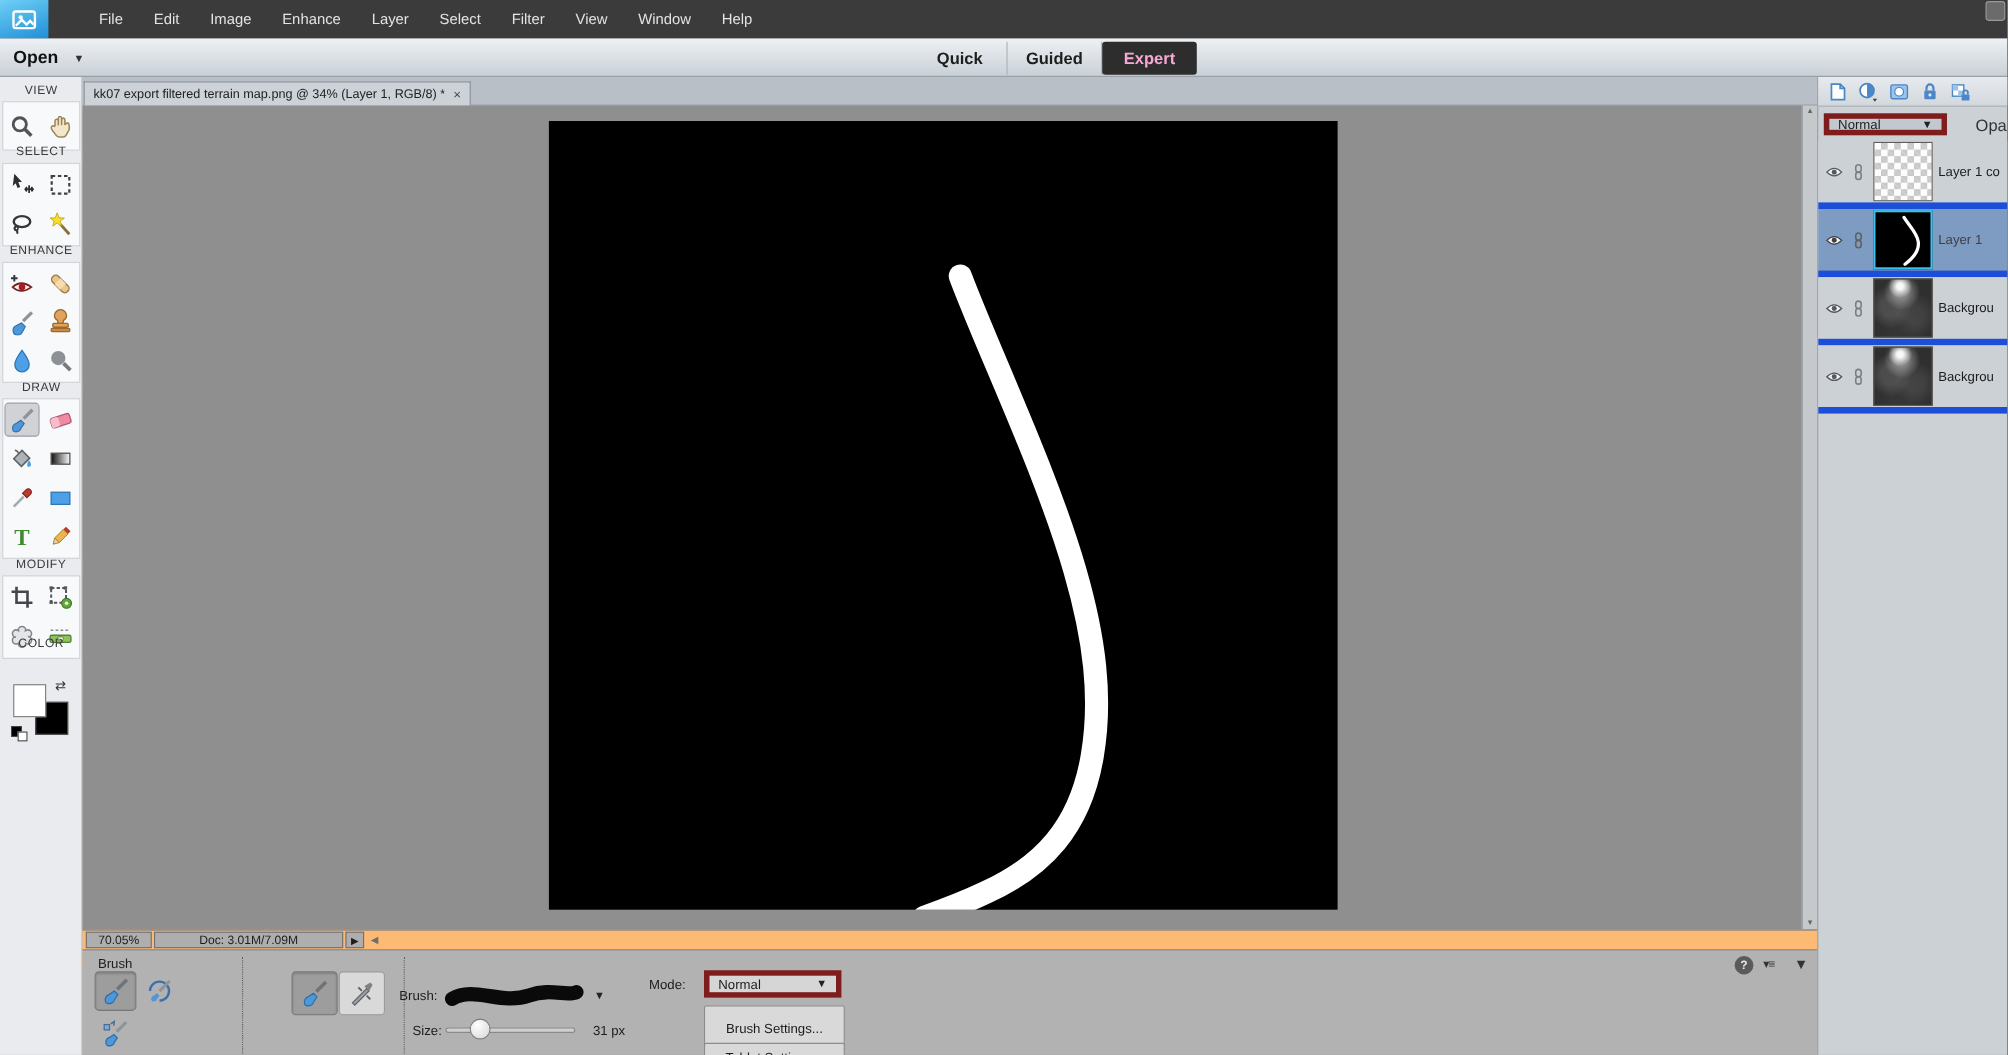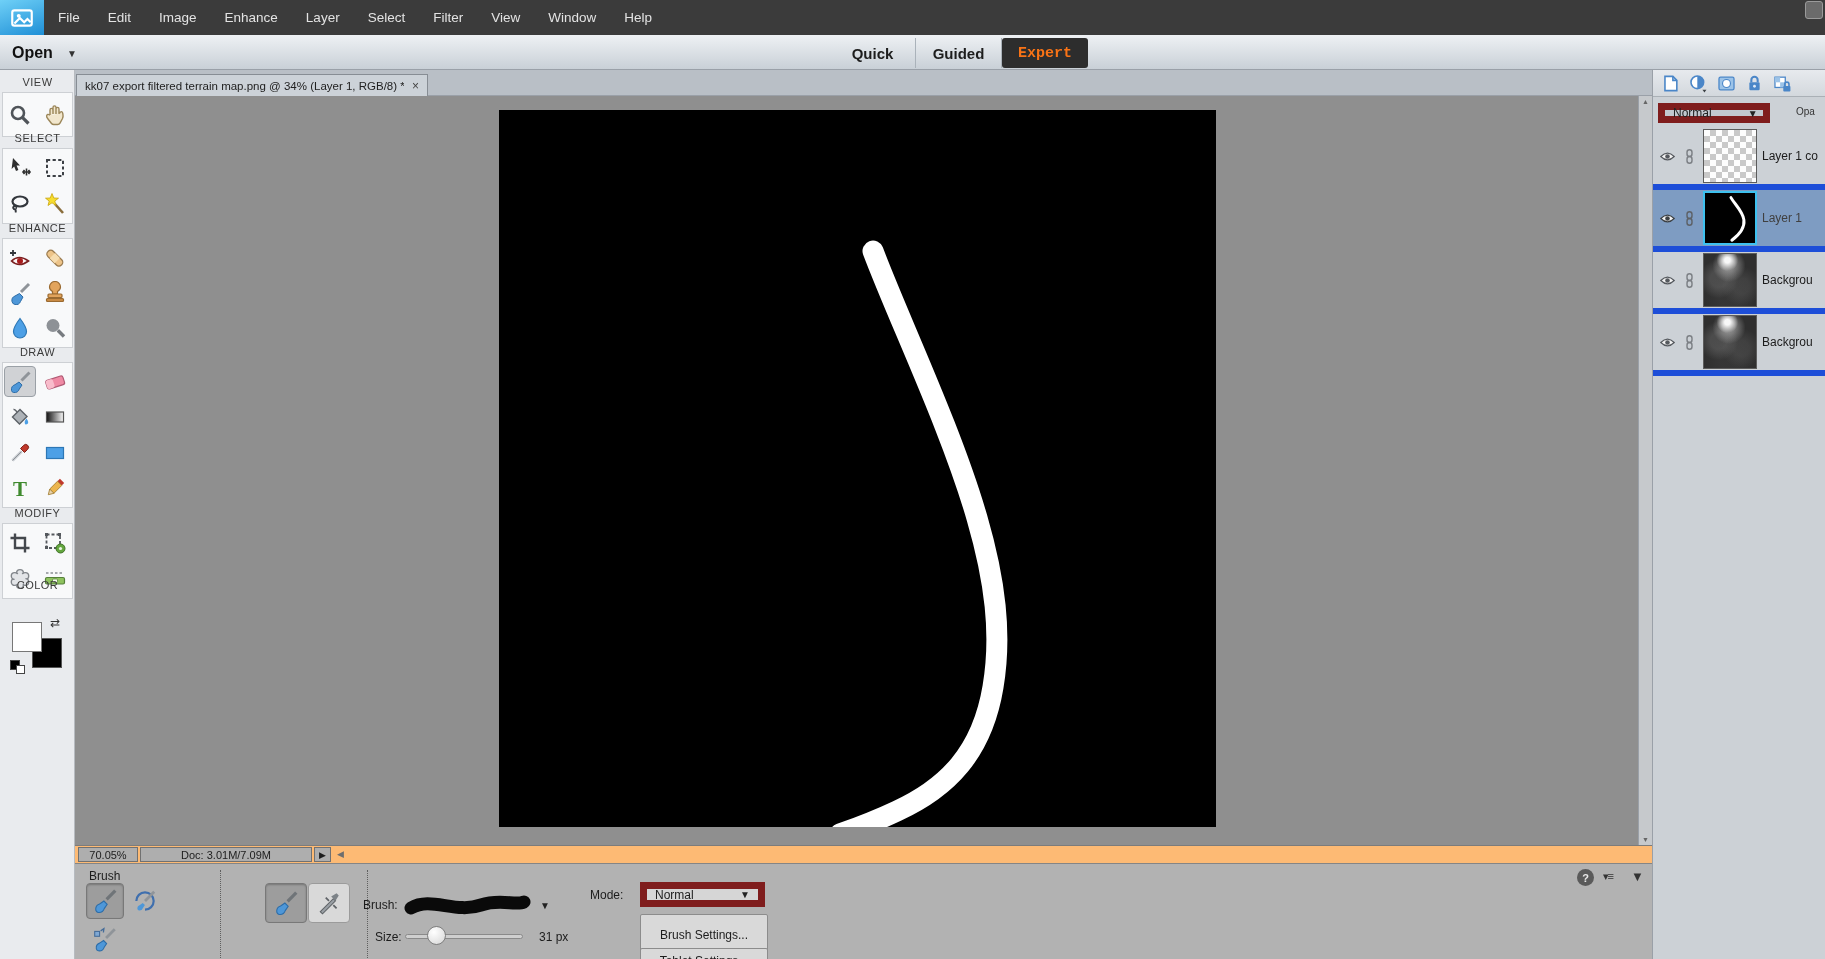--- a/index.html
+++ b/index.html
@@ -4,32 +4,32 @@
 <style>
   * { margin:0; padding:0; box-sizing:border-box; }
   html,body { background:#666; }
   body { font-family:"Liberation Sans", sans-serif; }
   .app { position:relative; width:1825px; height:959px; overflow:hidden; background:#8f8f8f; }
   .abs { position:absolute; }
 
   
   .menubar { left:0; top:0; width:1825px; height:35px; background:#3b3b3b; display:flex; align-items:center; }
   .logo { width:44px; height:35px; background:linear-gradient(160deg,#6fd0f7,#1f8fd6); display:flex; align-items:center; justify-content:center; }
-  .menu-items { display:flex; }
+  .menu-items { display:flex;padding-left:32px; }
   .menu-item { color:#e3e3e3; font-size:13.5px; padding:9px 14px; cursor:default; }
   .win-ctl { right:2px; top:1px; width:18px; height:18px; background:#6b6b6b; border:1px solid #9a9a9a; border-radius:3px; }
 
   
   .shortcutbar { left:0; top:35px; width:1825px; height:35px; background:linear-gradient(#eef1f4,#c9d0d7); border-bottom:1px solid #9aa0a8; }
   .open-btn { left:12px; top:5px; height:26px; display:flex; align-items:center; gap:14px; font-size:16px; font-weight:bold; color:#111; }
   .open-caret { font-size:10px; color:#333; }
   .mode-tabs { left:830px; top:3px; height:30px; display:flex; align-items:center; }
   .mode-tab { min-width:86px; height:30px; display:flex; align-items:center; justify-content:center; font-size:15px; font-weight:bold; color:#1d1d1d; border-right:1px solid #aab2ba; }
   .mode-tab:last-child { border-right:none; }
-  .mode-tab.active { background:#2d2d2d; color:#f97316; border-radius:3px; border-right:none;font-family:Liberation Mono, monospace; }
+  .mode-tab.active { background:#2d2d2d; color:#f9a8d4; border-radius:3px; border-right:none; }
 
   
   .tabstrip { left:75px; top:70px; width:1577px; height:26px; background:#b9bfc6; border-bottom:1px solid #9aa0a8; }
   .doctab { left:1px; top:4px; width:352px; height:22px; background:#ccd2d8; border:1px solid #878d94; border-bottom:none; display:flex; align-items:center; padding:0 8px; gap:8px; }
   .doctab-title { font-size:11.5px; color:#222; white-space:nowrap; overflow:hidden; }
   .doctab-close { font-size:12px; color:#444; cursor:pointer; }
 
   
   .toolbox { left:0; top:70px; width:75px; height:889px; background:#e9ebee; border-right:1px solid #b7bbc0; }
   .tb-header { width:75px; text-align:center; font-size:11px; color:#3a3a3a; letter-spacing:0.5px; }
@@ -67,32 +67,32 @@
   .optionsbar { left:75px; top:863px; width:1577px; height:96px; background:#b2b2b2; border-top:1px solid #858585; font-size:12px; color:#1c1c1c; }
   .opt-title { left:14px; top:5px; font-size:12px; }
   .variant-btn { width:38px; height:36px; display:flex; align-items:center; justify-content:center; border-radius:4px; }
   .variant-btn.sel { background:#9d9d9d; border:1px solid #787878; box-shadow:inset 0 1px 2px rgba(0,0,0,.25); }
   .variant-btn svg { width:26px; height:26px; }
   .dotted-sep { top:6px; height:88px; border-left:1px dotted #5f5f5f; }
   .brush-preview { left:328px; top:26px; width:128px; height:30px; }
   .dd-caret { font-size:10px; color:#222; }
   .slider-track { left:330px; top:70px; width:118px; height:5px; background:#cfcfcf; border:1px solid #8a8a8a; border-radius:3px; }
   .slider-knob { left:352px; top:62px; width:19px; height:19px; background:radial-gradient(circle at 35% 30%,#ffffff,#d5d5d5); border:1px solid #7e7e7e; border-radius:50%; }
-  .dropdown { background:#d6d6d6; border:7px solid #7f1d1d; display:flex; align-items:center; justify-content:space-between; padding:0 8px;gap:36px; }
+  .dropdown { background:#d6d6d6; border:5px solid #7f1d1d; display:flex; align-items:center; justify-content:space-between; padding:0 8px;gap:36px; }
   .push-btn { background:#d9d9d9; border:1px solid #8c8c8c; display:flex; align-items:center; justify-content:center; font-size:12px; color:#1c1c1c; border-radius:2px; }
   .help-circ { width:17px; height:17px; border-radius:50%; background:#5a5a5a; color:#e8e8e8; font-size:11px; font-weight:bold; display:flex; align-items:center; justify-content:center; }
   .panelmenu-icon { font-size:11px; color:#333; letter-spacing:-1px; }
   .collapse-chev { font-size:13px; color:#333; font-weight:bold; }
 
   
   .rightpanel { left:1652px; top:70px; width:173px; height:889px; background:#ccd1d6; border-left:1px solid #9aa0a8; }
   .lp-iconstrip { left:0; top:0; width:173px; height:27px; background:linear-gradient(#e7eaee,#d3d8dd); border-bottom:1px solid #aab0b6; display:flex; align-items:center; gap:9px; padding-left:8px; }
   .lp-iconstrip svg { width:19px; height:19px; }
   .blend-dd { left:5px; top:33px; width:112px; height:20px; font-size:12px; color:#222; background:#c2c8cf; }
-  .opacity-label { left:143px; top:36px; font-size:10px; color:#333; white-space:nowrap; }
+  .opacity-label { left:143px; top:36px; font-size:15px; color:#333; white-space:nowrap; }
   .layer-row { left:0; width:173px; height:62px; display:flex; align-items:center; gap:5px; padding-left:6px; border-bottom:6px solid #1d4ed8; background:#ccd1d6; }
   .layer-row.sel { background:#7e9cc2; }
   .layer-row svg.sicon { width:17px; height:17px; flex:0 0 auto; }
   .layer-thumb { width:54px; height:54px; border:1px solid #5c5c5c; flex:0 0 auto; }
   .layer-row.sel .layer-thumb { border:2px solid #3ec1ef; }
   .layer-name { font-size:12px; color:#1c1c1c; white-space:nowrap; }
   .layer-row.sel .layer-name { color:#404040; }
   .thumb-transparent { background-image:linear-gradient(45deg,#c9c9c9 25%,transparent 25%,transparent 75%,#c9c9c9 75%),linear-gradient(45deg,#c9c9c9 25%,transparent 25%,transparent 75%,#c9c9c9 75%); background-size:12px 12px; background-position:0 0,6px 6px; background-color:#fdfdfd; }
   .thumb-clouds { background:radial-gradient(circle at 45% 12%, rgba(255,255,255,.95) 0 5%, rgba(255,255,255,0) 20%),radial-gradient(circle at 48% 22%, rgba(190,190,190,.55) 0 12%, transparent 34%),radial-gradient(circle at 28% 48%, rgba(130,130,130,.35) 0 18%, transparent 42%),radial-gradient(circle at 72% 62%, rgba(95,95,95,.35) 0 16%, transparent 40%),radial-gradient(circle at 50% 85%, rgba(60,60,60,.5) 0 20%, transparent 50%),#2f2f2f; }
   .thumb-curve { background:#000; }

